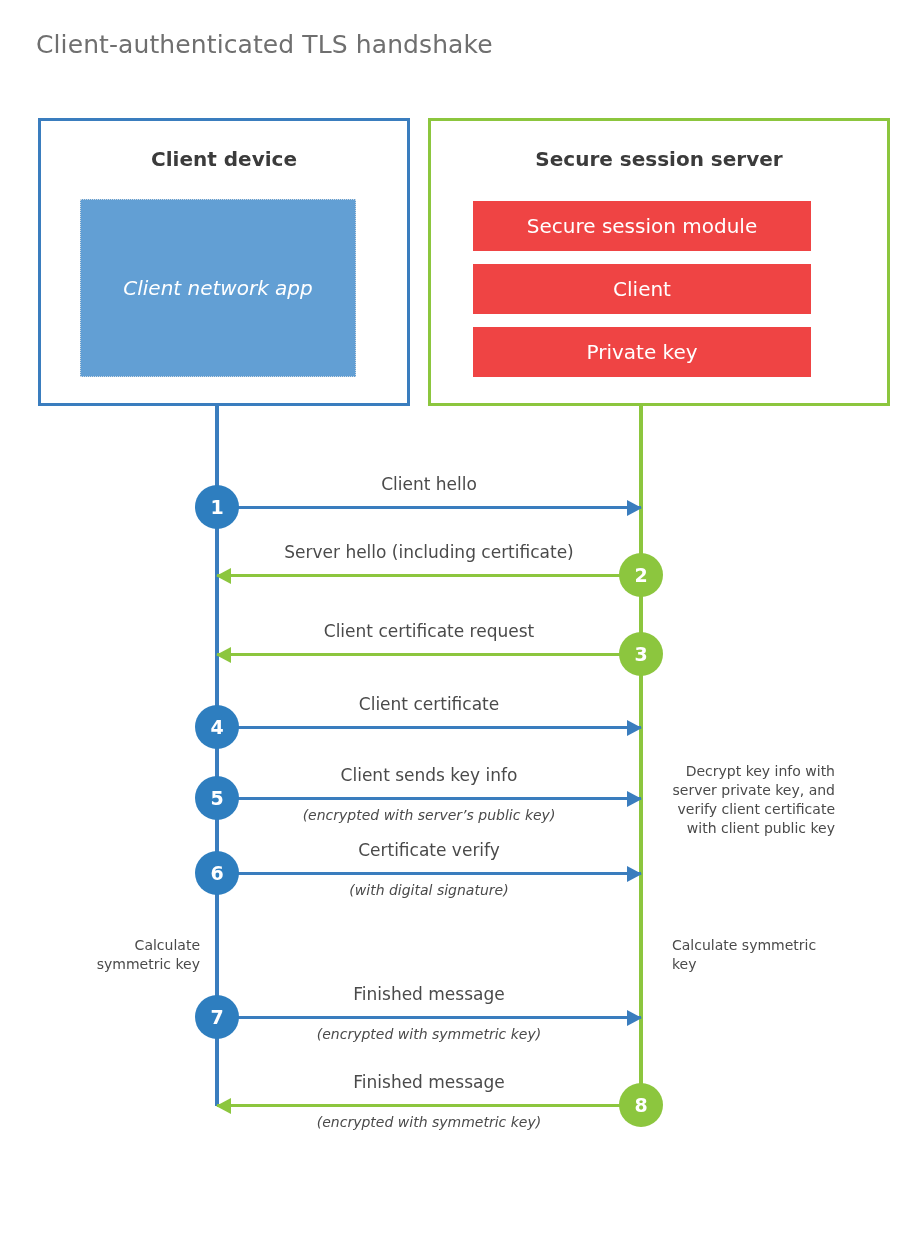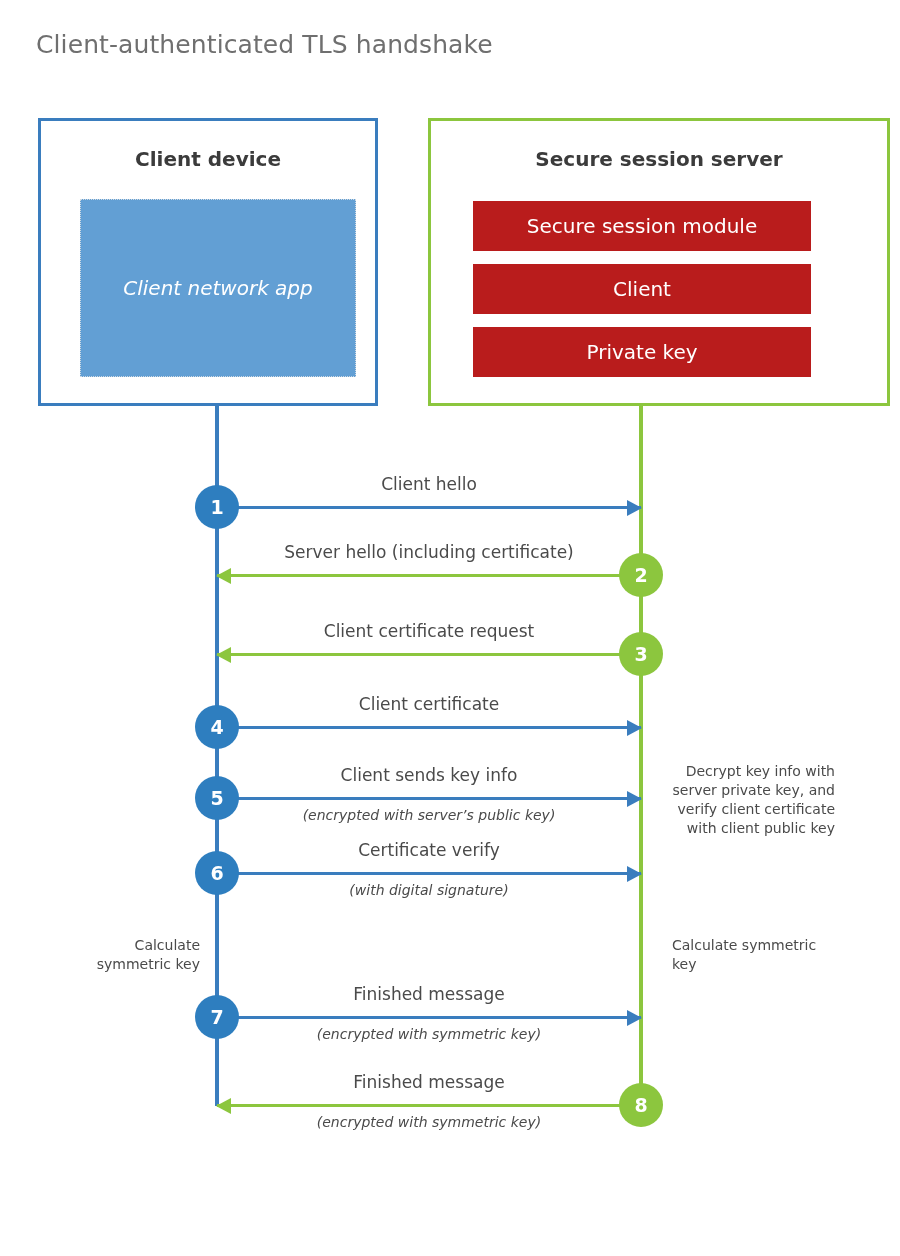--- a/index.html
+++ b/index.html
@@ -30,21 +30,21 @@
 
   
   .party-box {
     position: absolute;
     background: #ffffff;
     box-sizing: border-box;
   }
   #client-box {
     left: 38px;
     top: 118px;
-    width: 340px;
+    width: 372px;
     height: 288px;
     border: 3px solid #3a7dbe;
   }
   #server-box {
     left: 428px;
     top: 118px;
     width: 462px;
     height: 288px;
     border: 3px solid #8cc63e;
   }
@@ -78,21 +78,21 @@
     line-height: 1.35;
     font-style: italic;
   }
 
   
   .server-bar {
     position: absolute;
     left: 42px;
     width: 338px;
     height: 50px;
-    background: #b91c1c;
+    background: #ef4444;
     display: flex;
     align-items: center;
     justify-content: center;
     color: #ffffff;
     font-size: 20px;
   }
   #server-bar-0 { top: 80px; }
   #server-bar-1 { top: 143px; }
   #server-bar-2 { top: 206px; }
 

